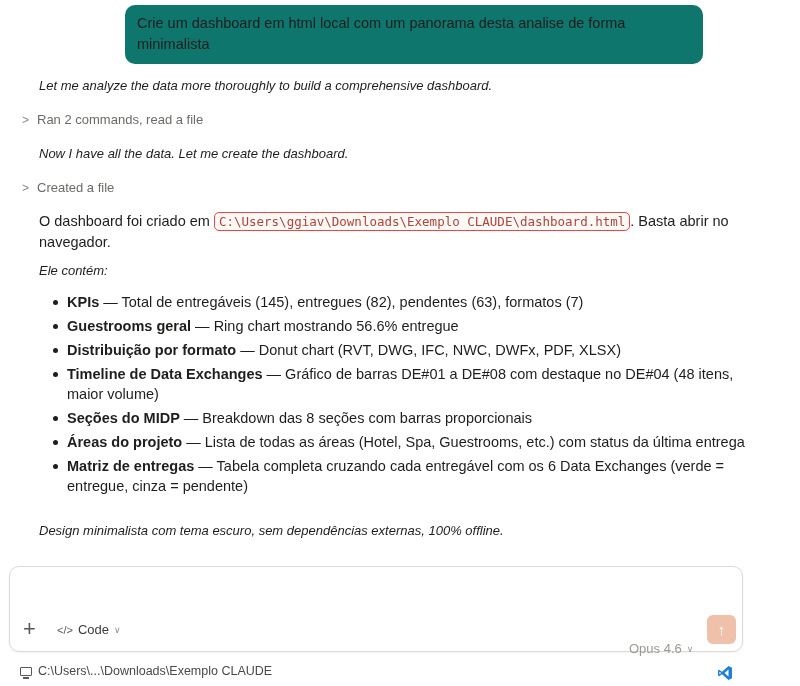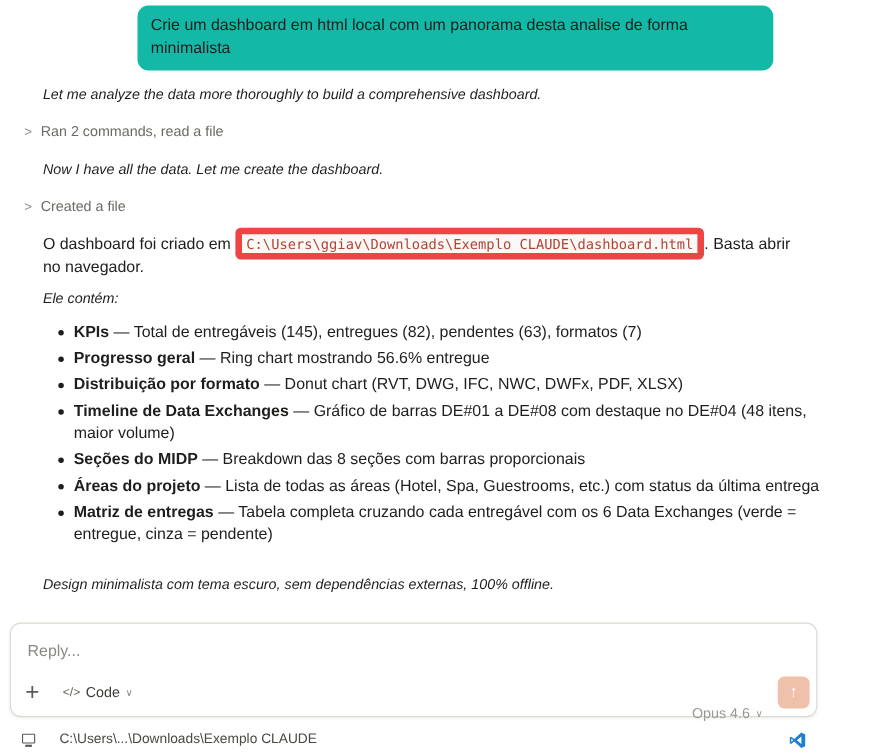--- a/index.html
+++ b/index.html
@@ -5,34 +5,34 @@
   html, body { margin: 0; padding: 0; }
   body {
     width: 800px; height: 686px; overflow: hidden;
     background: #ffffff;
     font-family: "Liberation Sans", sans-serif;
     color: #1f1e1d;
     position: relative;
   }
   .user-bubble {
     position: absolute; left: 125px; top: 5px; width: 578px;
-    background: #14b8a6; border-radius: 10px;
+    background: #0f766e; border-radius: 10px;
     padding: 8px 12px 9px 12px; box-sizing: border-box;
     font-size: 14.5px; line-height: 21px; color: #1f1e1d;
   }
   .line { position: absolute; left: 39px; font-size: 13px; line-height: 20px; color: #1f1e1d; font-style: italic; }
   .collapsible {
     position: absolute; left: 22px; font-size: 13px; color: #6b6a66;
     display: flex; align-items: center; gap: 7px; cursor: pointer;
   }
   .chev { font-size: 12px; color: #8a8984; width: 8px; display: inline-block; }
   .para { position: absolute; left: 39px; width: 690px; font-size: 14.5px; line-height: 21px; }
   .code {
     font-family: "DejaVu Sans Mono", monospace; font-size: 12.5px; color: #b3433a;
-    background: #faf9f5; border: 6px solid #ef4444; border-radius: 5px;
+    background: #faf9f5; border: 1px solid #ef4444; border-radius: 5px;
     padding: 1px 4px;
   }
   ul.features {
     position: absolute; left: 39px; top: 288px; width: 690px;
     margin: 4px; padding: 0 0 0 24px; list-style: none;
     font-size: 14.5px; line-height: 20px;
   }
   ul.features li { position: relative; margin-bottom: 4px; }
   ul.features li::before {
     content: ""; position: absolute; left: -14px; top: 8px;
@@ -54,21 +54,21 @@
   .mode-btn { position: absolute; left: 47px; top: 55px; font-size: 13px; color: #3d3c39; display: flex; align-items: center; gap: 5px; cursor: pointer; }
   .mode-btn .ci { font-size: 11px; color: #5a5955; }
   .mode-btn .dd { font-size: 9px; color: #8a8984; }
   .model-btn { position: absolute; left: 619px; top: 55px; font-size: 13px; color: #9a9994; display: flex; align-items: center; gap: 5px; cursor: pointer; margin-top: 19px; }
   .model-btn .dd { font-size: 9px; }
   .send-btn {
     position: absolute; left: 697px; top: 48px; width: 29px; height: 29px;
     background: #efc0aa; border-radius: 6px; color: #fff;
     display: flex; align-items: center; justify-content: center; font-size: 15px;
   }
-  .footer { position: absolute; left: 20px; top: 664px; font-size: 12.5px; color: #4a4945; display: flex; align-items: center; gap: 22px; }
+  .footer { position: absolute; left: 20px; top: 664px; font-size: 12.5px; color: #4a4945; display: flex; align-items: center; gap: 6px; }
   .monitor-icon {
     width: 12px; height: 9px; border: 1.2px solid #5a5955; border-radius: 1px; position: relative; display: inline-block; box-sizing: border-box;
   }
   .monitor-icon::after { content: ""; position: absolute; left: 2px; bottom: -4px; width: 6px; height: 1.2px; background: #5a5955; }
   .vscode-icon { position: absolute; left: 717px; top: 665px; width: 16px; height: 16px; cursor: pointer; }
 </style>
 </head>
 <body>
 
 <div class="user-bubble">Crie um dashboard em html local com um panorama desta analise de forma minimalista</div>
@@ -88,32 +88,31 @@
 </div>
 
 <div class="para" style="top:211px">
   <span>O dashboard foi criado em </span><span class="code">C:\Users\ggiav\Downloads\Exemplo CLAUDE\dashboard.html</span><span>. Basta abrir no navegador.</span>
 </div>
 
 <div class="line" style="top:261px">Ele contém:</div>
 
 <ul class="features">
   <li><b>KPIs</b><span> — Total de entregáveis (145), entregues (82), pendentes (63), formatos (7)</span></li>
-  <li><b>Progresso geral</b><span> — Ring chart mostrando 56.6% entregue</span></li>
+  <li><b>Guestrooms geral</b><span> — Ring chart mostrando 56.6% entregue</span></li>
   <li><b>Distribuição por formato</b><span> — Donut chart (RVT, DWG, IFC, NWC, DWFx, PDF, XLSX)</span></li>
   <li><b>Timeline de Data Exchanges</b><span> — Gráfico de barras DE#01 a DE#08 com destaque no DE#04 (48 itens, maior volume)</span></li>
   <li><b>Seções do MIDP</b><span> — Breakdown das 8 seções com barras proporcionais</span></li>
   <li><b>Áreas do projeto</b><span> — Lista de todas as áreas (Hotel, Spa, Guestrooms, etc.) com status da última entrega</span></li>
   <li><b>Matriz de entregas</b><span> — Tabela completa cruzando cada entregável com os 6 Data Exchanges (verde = entregue, cinza = pendente)</span></li>
 </ul>
 
 <div class="line" style="top:521px">Design minimalista com tema escuro, sem dependências externas, 100% offline.</div>
 
 <div class="composer">
-  <input class="reply-input" type="text" placeholder="Reply..." style="">
   <span class="plus-btn">+</span>
   <div class="mode-btn">
     <span class="ci">&lt;/&gt;</span>
     <span>Code</span>
     <span class="dd">∨</span>
   </div>
   <div class="model-btn">
     <span>Opus 4.6</span>
     <span class="dd">∨</span>
   </div>

